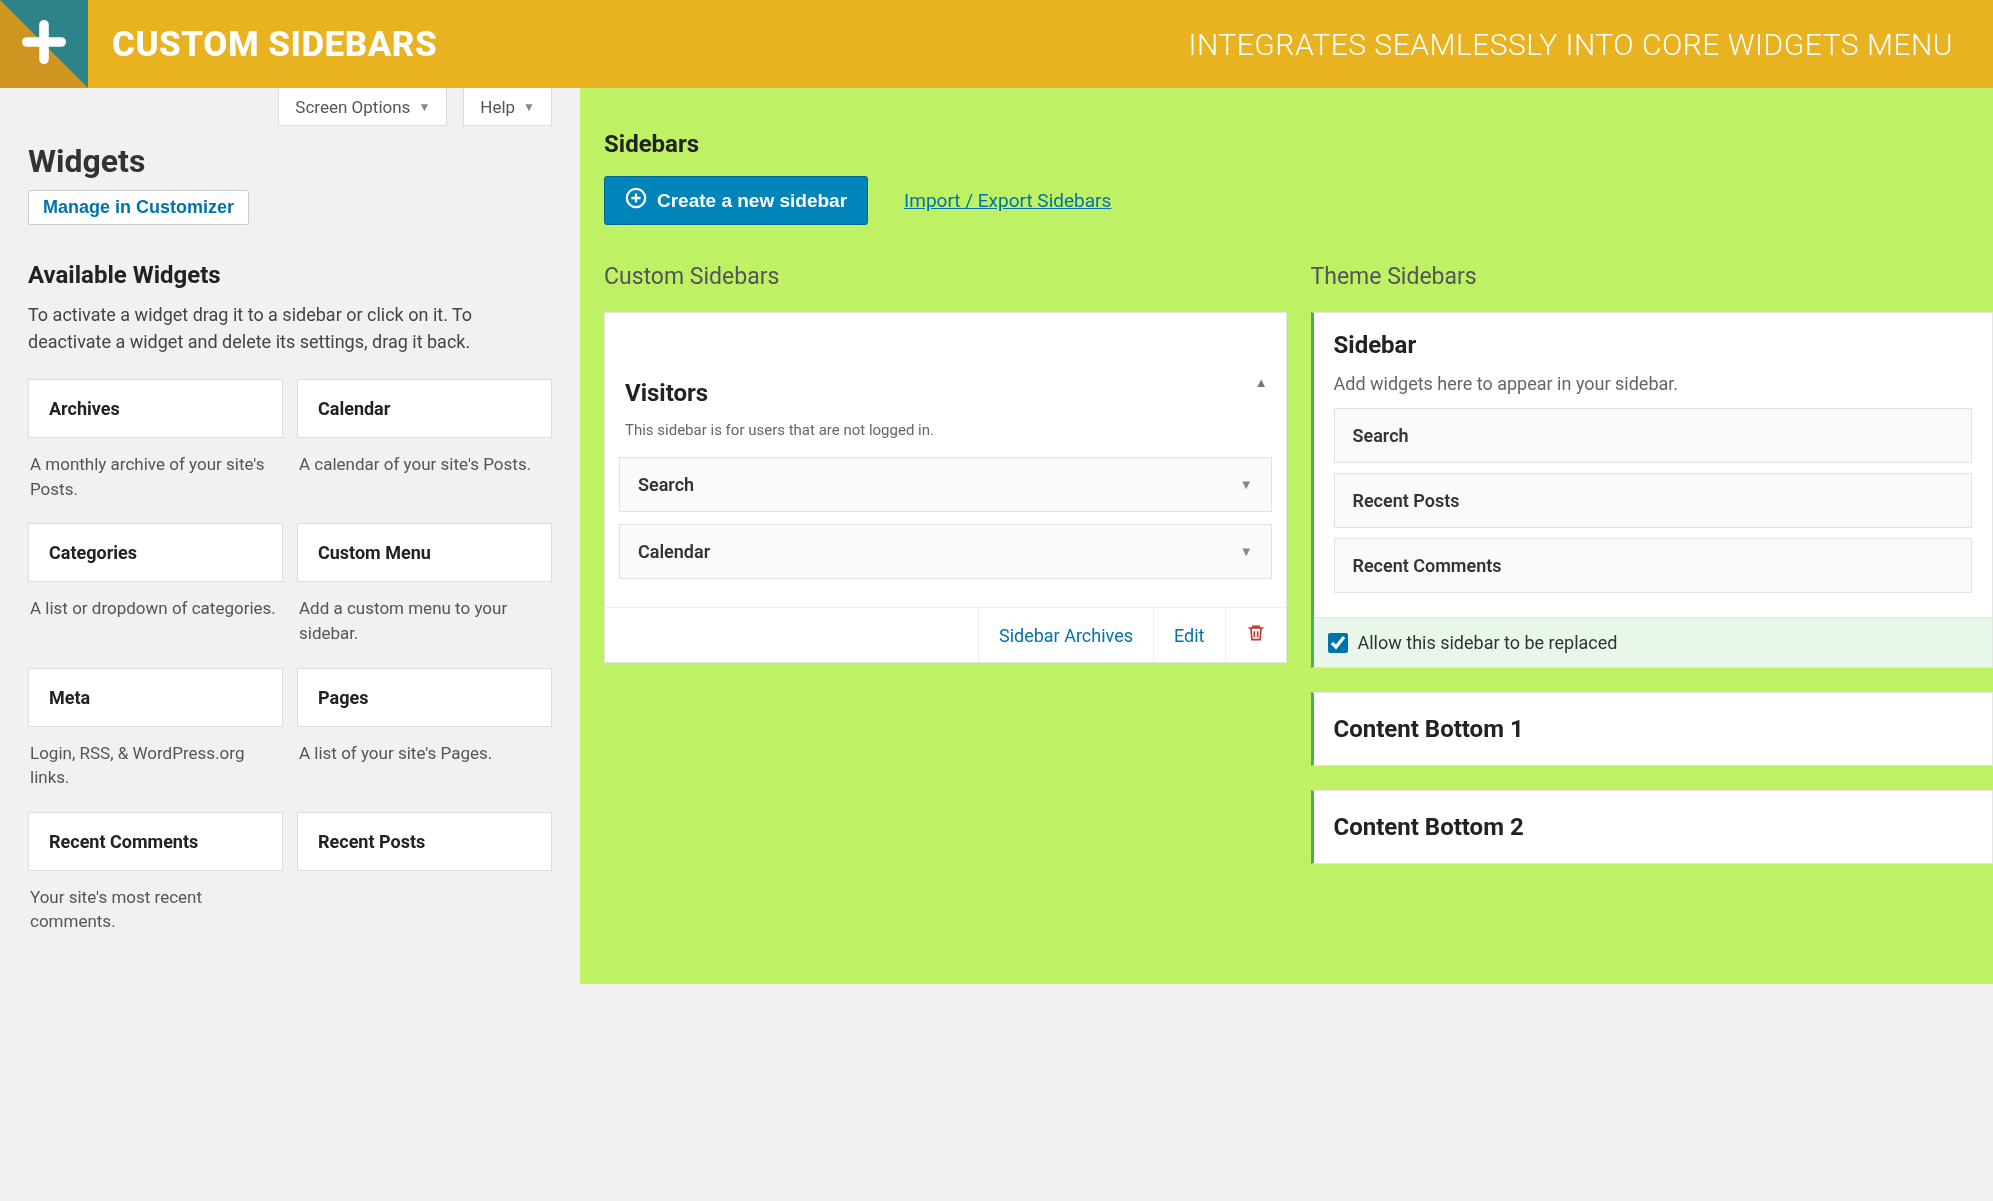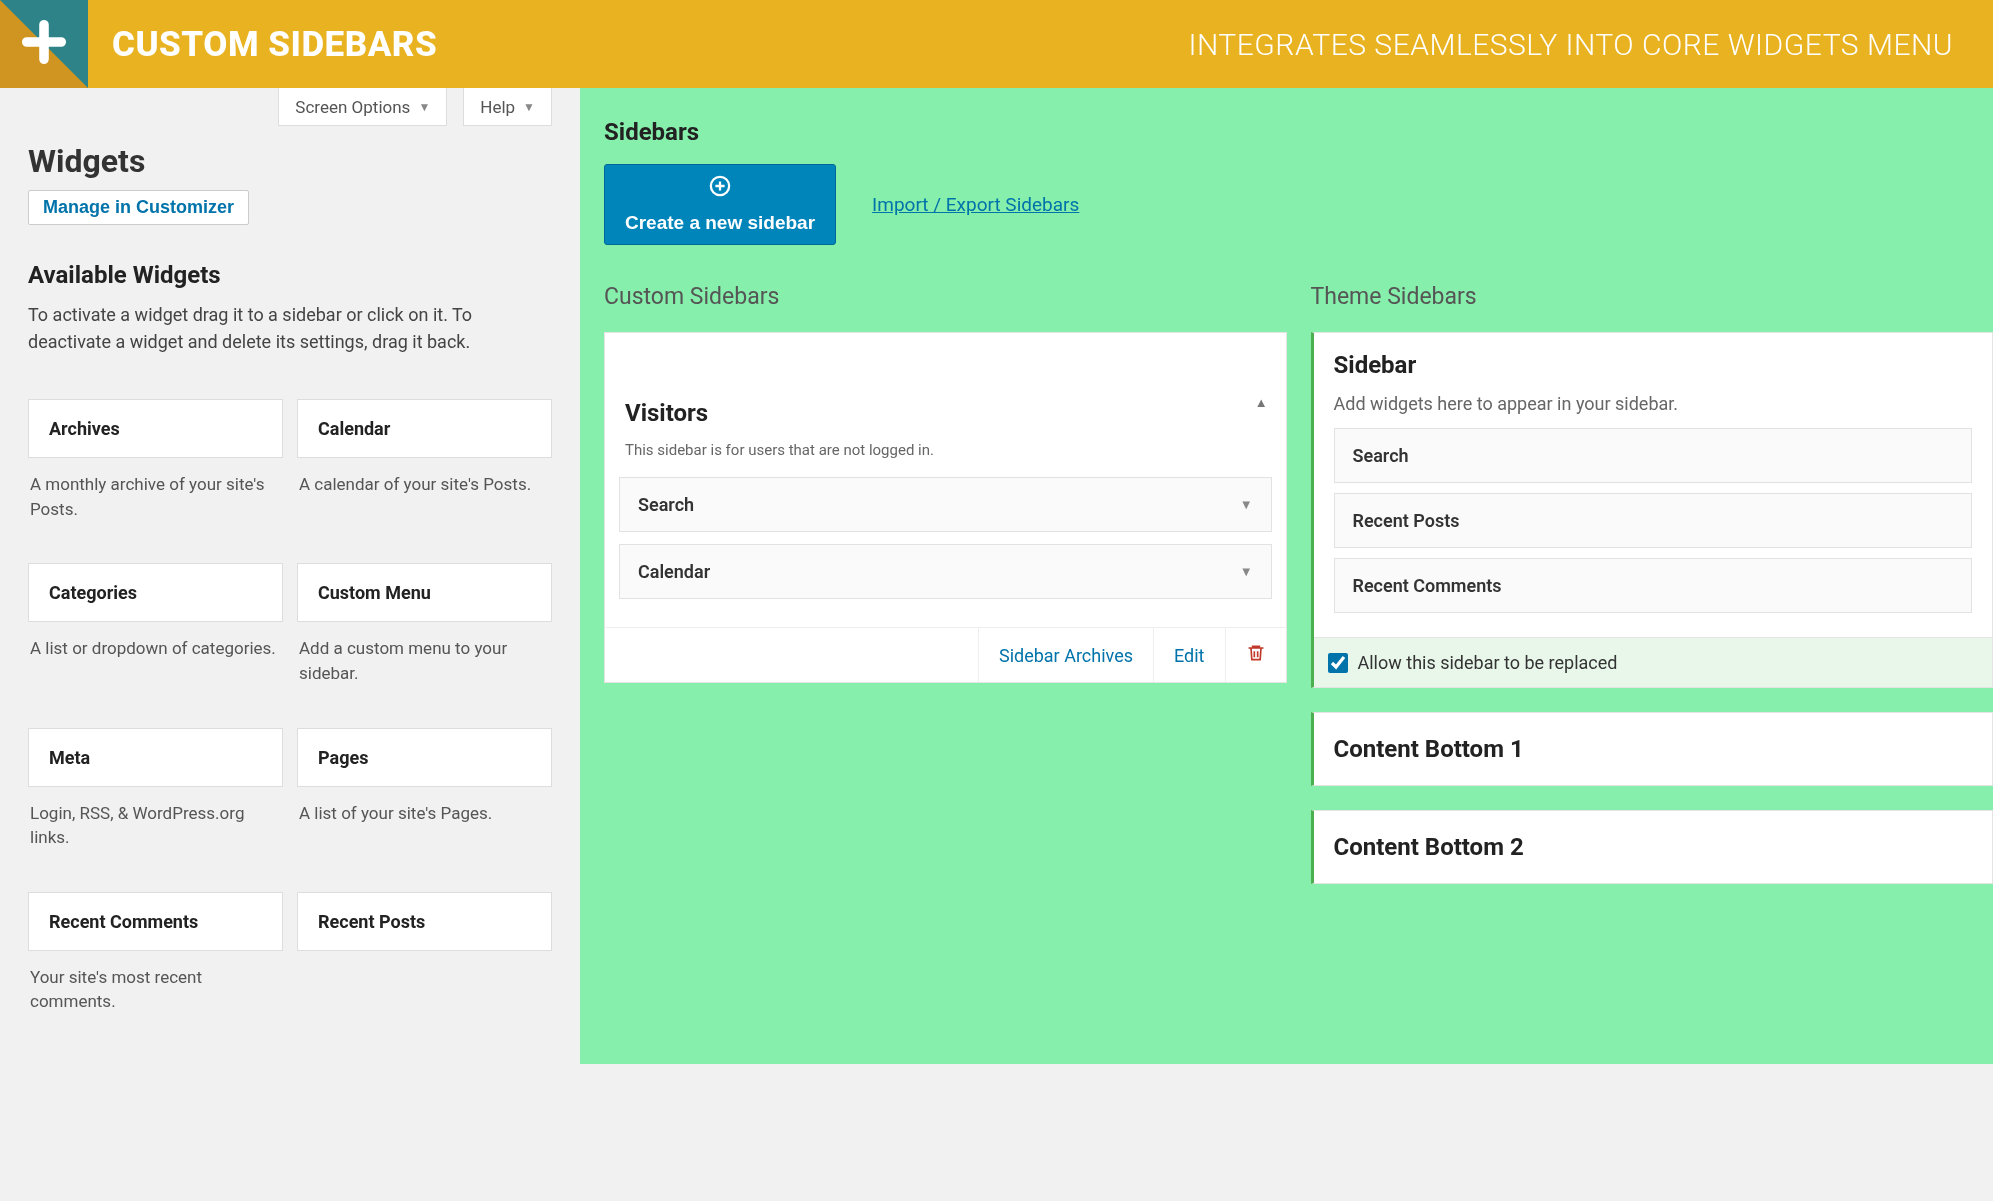--- a/index.html
+++ b/index.html
@@ -10,45 +10,45 @@
 .banner-logo { width: 88px; height: 88px; position: relative; background: #2e8388; }
 .banner-logo::before { content: ""; position: absolute; left: 0; top: 0; width: 0; height: 0; border-bottom: 88px solid #d09520; border-right: 88px solid transparent; }
 .banner-logo .plus { position: absolute; left: 50%; top: 50%; transform: translate(-50%, -50%); }
 .banner-logo svg { width: 46px; height: 46px; }
 .banner-title { margin-left: 24px; font-size: 35px; font-weight: 800; color: #fff; letter-spacing: 0.5px; }
 .banner-tagline { margin-left: auto; margin-right: 40px; font-size: 30px; font-weight: 300; color: #fff; letter-spacing: 0.5px; }
 
 
 .main-wrap { display: flex; }
 .left-col { flex: 0 0 580px; padding: 0 28px 28px 28px; background: #f1f1f1; }
-.right-col { flex: 1; background: #86efac; padding: 0 0 28px 0; }
+.right-col { flex: 1; background: #bef264; padding: 12px 0 28px 0; }
 
 
 .screen-options-row { display: flex; justify-content: flex-end; gap: 16px; height: 38px; margin-bottom: 8px; }
 .screen-tab { background: #fff; border: 1px solid #ddd; border-top: none; padding: 6px 16px; font-size: 17px; color: #555; cursor: pointer; display: flex; align-items: center; gap: 8px; }
 .screen-tab .caret { font-size: 12px; color: #888; }
 
 
 .page-heading { font-size: 32px; font-weight: 700; color: #333; margin: 16px 0 10px 0; }
 .btn-secondary { display: inline-block; background: #fff; border: 1px solid #ccc; padding: 6px 14px; font-size: 18px; color: #0073aa; cursor: pointer; border-radius: 2px; font-weight: 700; }
 
 
 .section-heading { font-size: 24px; font-weight: 700; margin: 36px 0 12px 0; color: #222; }
 .help-text { font-size: 18px; color: #444; line-height: 1.5; margin-bottom: 24px; }
 
 .widgets-grid { display: grid; grid-template-columns: 1fr 1fr; column-gap: 14px; row-gap: 0; }
 .widget-avail { }
-.widget-title-box { background: #fff; border: 1px solid #ddd; padding: 18px 20px; font-size: 18px; font-weight: 700; color: #222; cursor: move; margin-top: 20px; }
+.widget-title-box { background: #fff; border: 1px solid #ddd; padding: 18px 20px; font-size: 18px; font-weight: 700; color: #222; cursor: move; }
 .widget-desc { padding: 14px 2px 22px 2px; font-size: 17px; color: #555; line-height: 1.45; }
 
 
 .sidebars-header { padding: 30px 24px 18px 24px; }
 .sidebars-title { font-size: 24px; font-weight: 700; color: #222; margin-bottom: 18px; }
 .sidebars-actions { display: flex; align-items: center; gap: 36px; }
-.btn-primary { background: #0085ba; border: 1px solid #006799; color: #fff; font-size: 19px; font-weight: 600; padding: 10px 20px; border-radius: 3px; display: inline-flex; align-items: center; gap: 10px; cursor: pointer; flex-direction: column; }
+.btn-primary { background: #0085ba; border: 1px solid #006799; color: #fff; font-size: 19px; font-weight: 600; padding: 10px 20px; border-radius: 3px; display: inline-flex; align-items: center; gap: 10px; cursor: pointer; }
 .btn-primary svg { width: 22px; height: 22px; }
 .link { color: #0073aa; font-size: 19px; text-decoration: underline; cursor: pointer; }
 
 
 .sidebars-cols { display: flex; gap: 24px; padding: 20px 0 0 24px; }
 .sb-col { flex: 1; min-width: 0; }
 .sb-col-title { font-size: 23px; color: #555; font-weight: 400; margin-bottom: 22px; }
 
 
 .sb-card { background: #fff; border: 1px solid #e4e4e4; }

